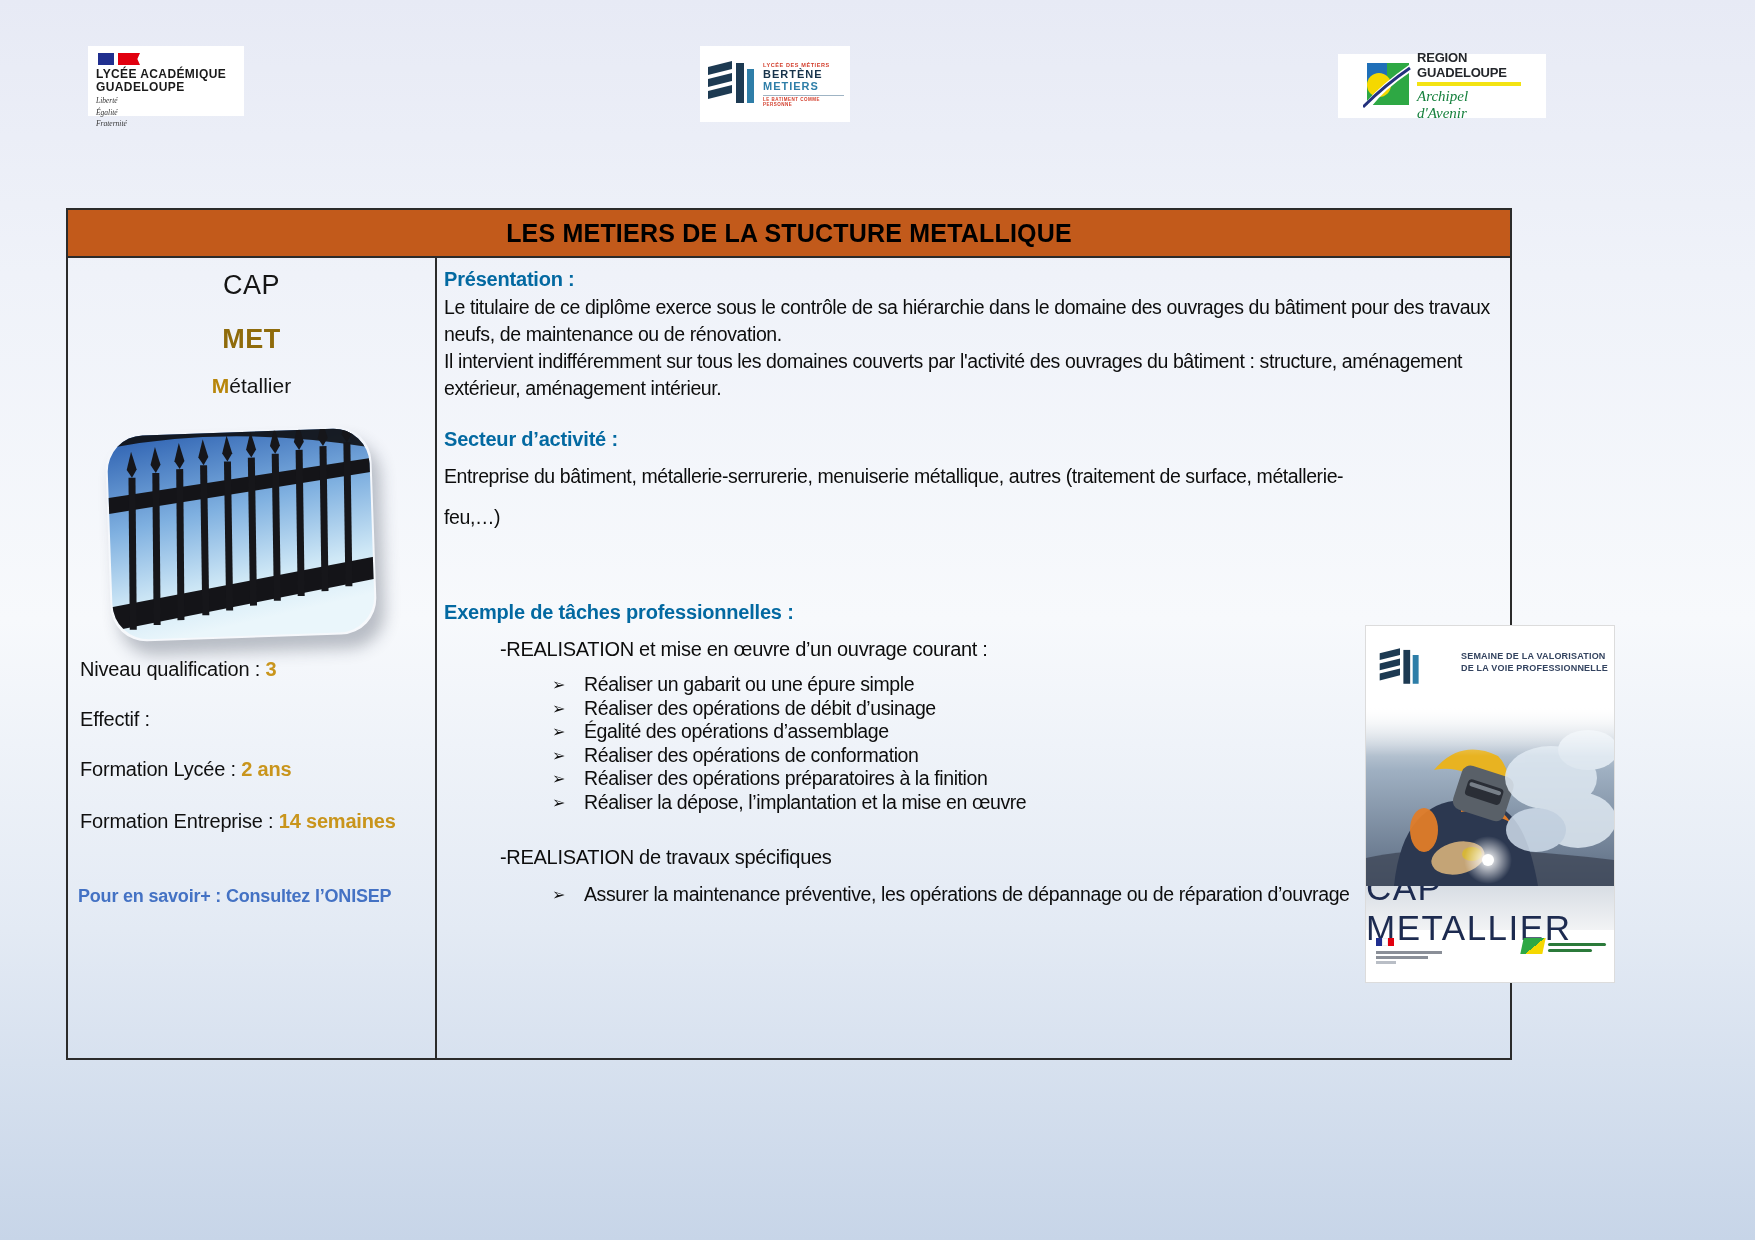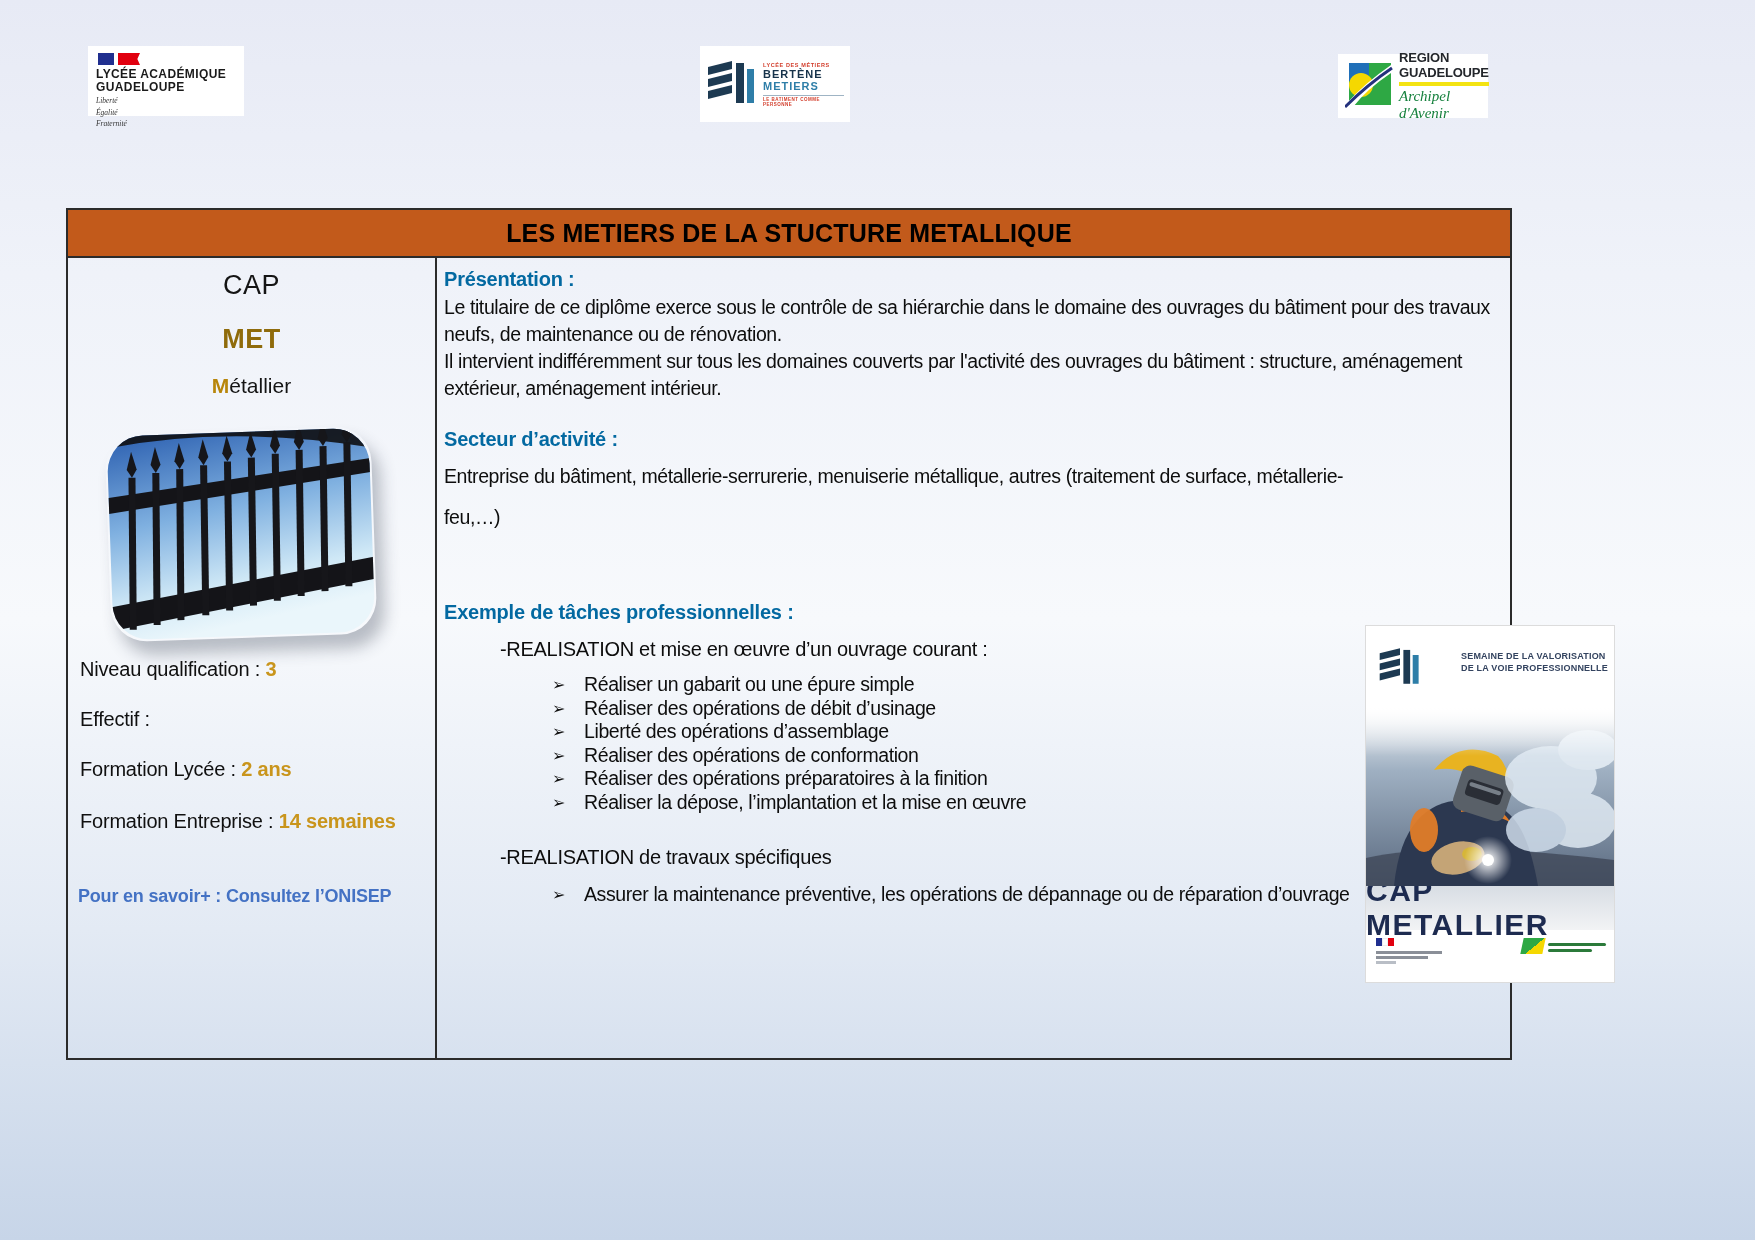--- a/index.html
+++ b/index.html
@@ -15,21 +15,21 @@
   .flag-blue{width:16px;height:12px;background:#202f8f;}
   .flag-red{width:22px;height:12px;background:#e1000f;clip-path:polygon(0 0,100% 0,88% 50%,100% 100%,0 100%);}
   .acad-line{font-size:12px;font-weight:bold;color:#1a1a1a;letter-spacing:.4px;line-height:13px;}
   .acad-motto{font-family:"Liberation Serif","DejaVu Serif",serif;font-style:italic;font-size:7.5px;color:#333;line-height:8.5px;margin-top:3px;}
   .logo-lycee{left:700px;top:46px;width:150px;height:76px;padding:20px 6px;display:flex;align-items:center;gap:5px;}
   .lycee-text{display:flex;flex-direction:column;}
   .lycee-l1{font-size:5.5px;font-weight:bold;color:#d23c2a;letter-spacing:.6px;}
   .lycee-l2{font-size:11px;font-weight:bold;color:#16324a;letter-spacing:1px;line-height:12px;}
   .lycee-l3{font-size:11px;font-weight:bold;color:#2e7ea8;letter-spacing:1px;line-height:12px;}
   .lycee-l4{font-size:4.5px;font-weight:bold;color:#d23c2a;letter-spacing:.5px;margin-top:3px;border-top:1px solid #9fb4c4;padding-top:1px;}
-  .logo-region{left:1338px;top:54px;width:150px;height:64px;padding:5px 7px;display:flex;align-items:center;gap:6px;}
+  .logo-region{left:1338px;top:54px;width:208px;height:64px;padding:5px 25px;display:flex;align-items:center;gap:6px;}
   .region-text{display:flex;flex-direction:column;flex:1;}
   .region-l1{font-size:13px;font-weight:bold;color:#23262b;letter-spacing:-0.2px;}
   .region-bar{height:4px;background:#f3e312;margin:2px 0;}
   .region-l2{font-family:"Liberation Serif","DejaVu Serif",serif;font-style:italic;font-size:15px;color:#15803d;}
   
   .doc-table{position:absolute;left:66px;top:208px;width:1446px;height:852px;border:2px solid #2b2b2b;box-sizing:border-box;background:transparent;}
   .doc-header{height:48px;background:#c25a1b;border-bottom:2px solid #2b2b2b;display:flex;align-items:center;justify-content:center;box-sizing:border-box;}
   .doc-title{font-size:25px;font-weight:bold;color:#000;letter-spacing:.2px;}
   .doc-body{display:flex;height:800px;}
   .left-cell{width:369px;border-right:2px solid #2b2b2b;box-sizing:border-box;position:relative;}
@@ -57,21 +57,21 @@
   .blist2{margin-top:14px;}
   .bullet-row{display:flex;padding-left:108px;font-size:19.5px;line-height:23.5px;color:#0d0d0d;letter-spacing:-0.4px;}
   .arrow{width:32px;font-size:16px;color:#111;flex:0 0 32px;}
   #sub2{margin-top:32px;}
   
   .poster{position:absolute;left:1365px;top:625px;width:250px;height:358px;background:#fff;border:1px solid #dcdcdc;box-sizing:border-box;z-index:5;}
   .poster-top{height:82px;position:relative;}
   .poster-logo{position:absolute;left:12px;top:20px;}
   .poster-banner{position:absolute;left:95px;top:24px;width:148px;font-size:9px;font-weight:bold;color:#33435f;line-height:12px;letter-spacing:.2px;}
   .poster-photo{height:178px;position:relative;}
-  .poster-title{height:44px;display:flex;align-items:center;justify-content:center;font-size:30px;font-weight:bold;color:#1d2b50;letter-spacing:1.5px;background:linear-gradient(180deg,#d8dde4,#f2f3f5);}
+  .poster-title{height:44px;display:flex;align-items:center;justify-content:center;font-size:35px;font-weight:normal;color:#1d2b50;letter-spacing:1.5px;background:linear-gradient(180deg,#d8dde4,#f2f3f5);}
   .poster-footer{height:50px;position:relative;}
   .pf-flag{position:absolute;left:10px;top:8px;display:flex;}
   .pf-flag div{width:6px;height:8px;}
   .pf-lines{position:absolute;left:10px;top:19px;}
   .pf-lines div{height:3px;background:#8a8f98;margin-top:2px;}
   .pf-right{position:absolute;right:8px;top:8px;display:flex;align-items:center;gap:4px;}
   .pf-sq{width:22px;height:16px;background:linear-gradient(135deg,#2ea844 55%,#f5d800 55%);transform:skewX(-12deg);}
   .pf-script{width:58px;}
   .pf-script div{height:3px;margin-top:3px;background:#2b7a3a;border-radius:2px;}
 </style>
@@ -208,21 +208,21 @@
         <div class="bullet-row">
             <span class="arrow">➢</span>
             <span>Réaliser un gabarit ou une épure simple</span>
           </div>
         <div class="bullet-row">
             <span class="arrow">➢</span>
             <span>Réaliser des opérations de débit d’usinage</span>
           </div>
         <div class="bullet-row">
             <span class="arrow">➢</span>
-            <span>Liberté des opérations d’assemblage</span>
+            <span>Égalité des opérations d’assemblage</span>
           </div>
         <div class="bullet-row">
             <span class="arrow">➢</span>
             <span>Réaliser des opérations de conformation</span>
           </div>
         <div class="bullet-row">
             <span class="arrow">➢</span>
             <span>Réaliser des opérations préparatoires à la finition</span>
           </div>
         <div class="bullet-row">

